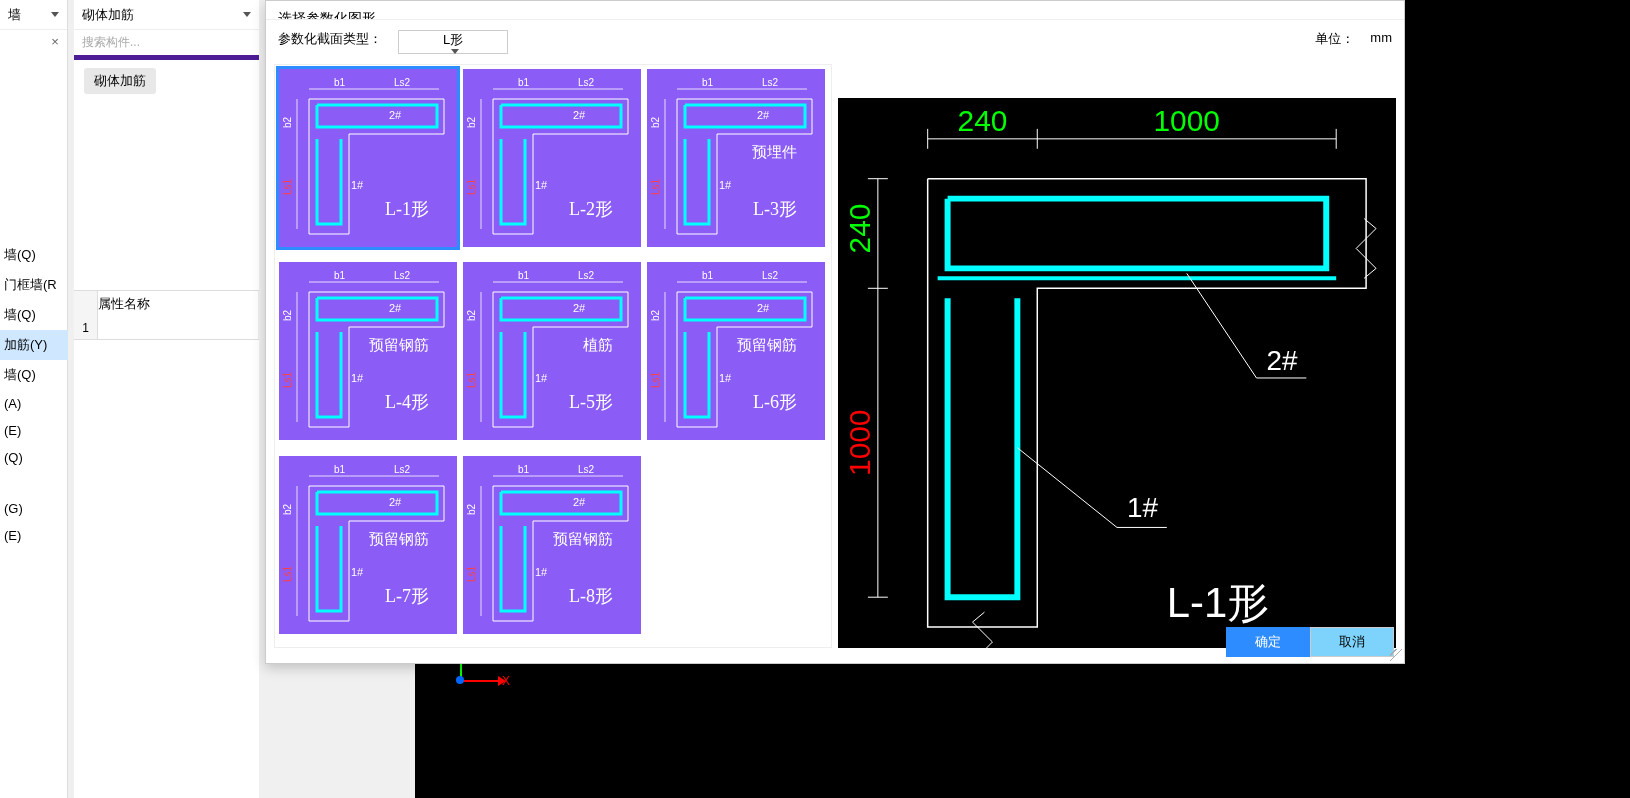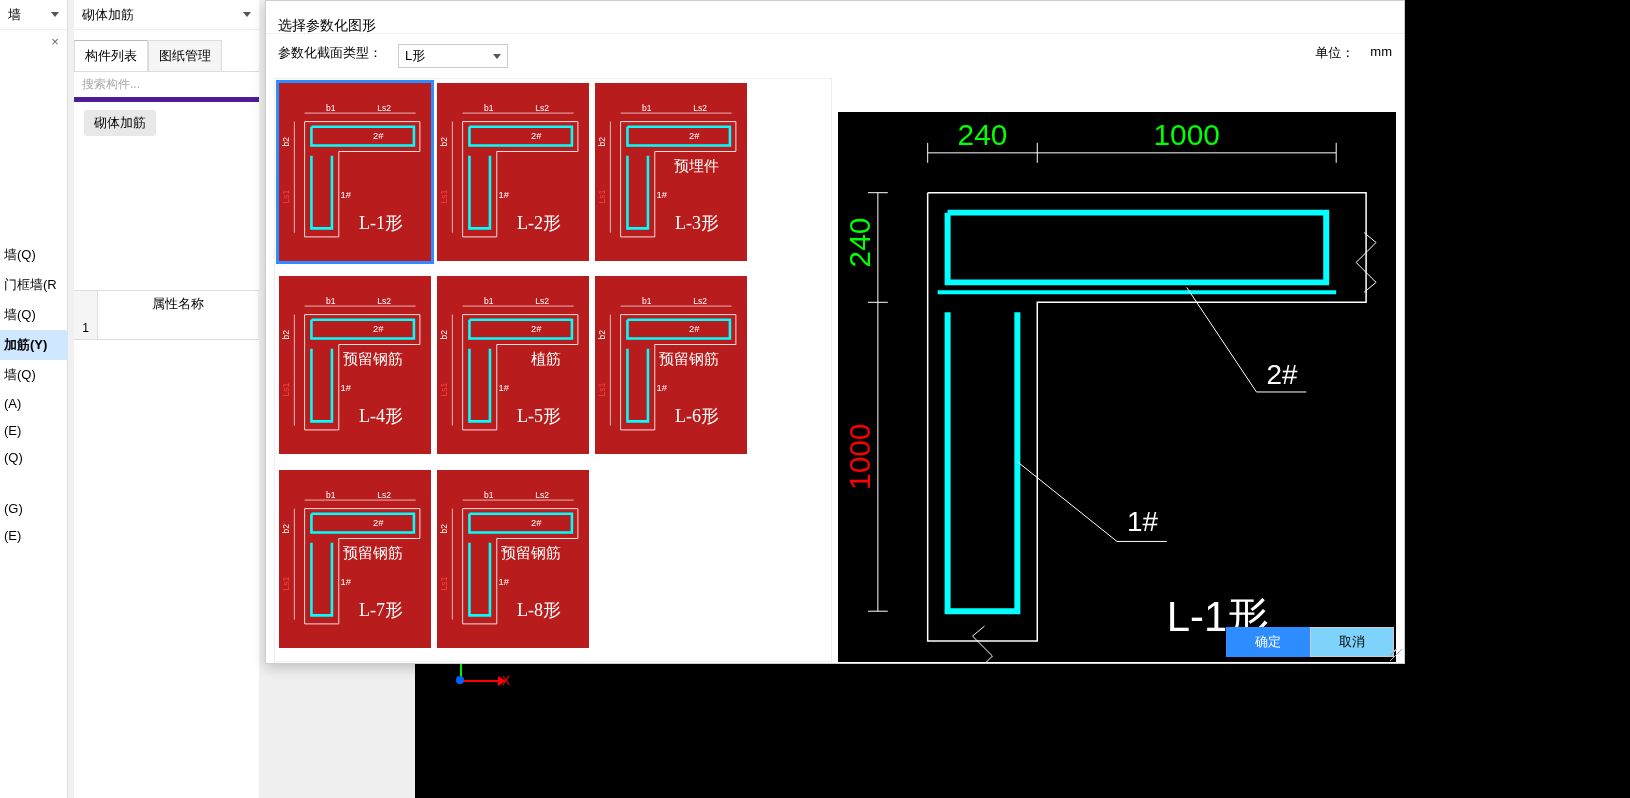--- a/index.html
+++ b/index.html
@@ -4,21 +4,21 @@
 <style>
 * { box-sizing: border-box; margin: 0; padding: 0; font-family: "Microsoft YaHei", sans-serif; }
 body { width: 1630px; height: 798px; background: #f0f0f0; position: relative; overflow: hidden; }
 
 
 .col-left1 { position: absolute; left: 0; top: 0; width: 68px; height: 798px; background: #fff; border-right: 1px solid #ddd; }
 .tree-top { height: 30px; border-bottom: 1px solid #eee; font-size: 13px; padding: 6px 8px; display: flex; justify-content: space-between; align-items: center; }
 .tree-close { position: absolute; top: 34px; right: 4px; width: 16px; text-align: center; font-size: 13px; color: #666; cursor: pointer; }
 .tree-items { position: absolute; top: 240px; width: 68px; }
 .tree-item { font-size: 13px; padding: 6px 4px; white-space: nowrap; overflow: hidden; }
-.tree-item.sel { background: #cfe8ff; font-weight: bold; }
+.tree-item.sel { background: #cfe8ff; }
 
 
 .col-left2 { position: absolute; left: 74px; top: 0; width: 185px; height: 798px; background: #fff; }
 .dropdown2 { height: 30px; font-size: 13px; padding: 6px 8px; display: flex; justify-content: space-between; align-items: center; border-bottom: 1px solid #eee;}
 .tabs { display: flex; height: 32px; align-items: flex-end; border-bottom: 1px solid #ddd; margin-top: 10px; }
 .tab { font-size: 13px; padding: 6px 10px; border: 1px solid #ddd; border-bottom: none; background: #f5f5f5; }
 .tab.active { background: #fff; border-top: 1px solid #bbb;}
 .toolbar2 { display: flex; gap: 4px; align-items: center; padding: 6px 4px; border-bottom: 1px solid #eee; }
 .tbtn { display: flex; align-items: center; gap: 4px; font-size: 13px; padding: 2px 4px; border: 1px solid transparent; }
 .tbtn .ico { width: 14px; height: 14px; display: inline-block; }
@@ -31,30 +31,30 @@
 .caret { width:0; height:0; border-left:4px solid transparent; border-right:4px solid transparent; border-top:5px solid #555; display:inline-block; margin-left:4px;}
 .disabled { color:#bbb; }
 .search2 { font-size: 12px; color: #aaa; padding: 4px 8px; border-bottom: 5px solid #4c1d95;}
 .comp-item { margin: 8px 10px; padding: 4px 10px; background: #e8e8e8; border-radius: 3px; font-size: 13px; display: inline-block;}
 
 
 .prop-wrap { position: absolute; top: 290px; left: 0; width: 100%; }
 .prop-head { border-top: 1px solid #ddd; border-bottom: 1px solid #ddd;}
 .prop-row { display: flex; }
 .prop-cell-num { width: 24px; text-align:center; font-size:12px; background:#f5f5f5; border-right:1px solid #ddd; padding:4px 0;}
-.prop-cell { flex:1; font-size:13px; text-align:center; padding:4px 0; border-right:1px solid #eee;}
+.prop-cell { flex:1; font-size:13px; padding:4px 0; border-right:1px solid #eee;}
 
 
 .dialog { position: absolute; left: 265px; top: 0; width: 1140px; height: 664px; background: #fff; border: 1px solid #ccc; box-shadow: 0 4px 12px rgba(0,0,0,0.2); }
-.dlg-title { height: 12px; border-bottom: 1px solid #eee; font-size: 14px; padding: 16px 12px; overflow:hidden; }
+.dlg-title { height: 12px; border-bottom: 1px solid #eee; font-size: 14px; padding: 9px 12px; overflow:hidden; }
 .dlg-row { display: flex; align-items: flex-start; padding: 10px 12px; font-size: 13px; gap: 16px;}
-.combo { width: 110px; height: 24px; border: 1px solid #ccc; display: flex; align-items:center; justify-content: space-between; padding: 0 6px; font-size:13px;}
+.combo { width: 110px; height: 24px; border: 1px solid #ccc; display: flex; align-items:center; justify-content: space-between; padding: 0 6px; font-size:13px;flex-direction:column;}
 .dlg-body { display: flex; padding: 0 8px 8px 8px; gap: 6px; }
 .grid { width: 560px; display: flex; flex-wrap: wrap; gap: 6px; padding: 4px; border: 1px solid #eee;}
-.thumb { width: 152px; height: 178px; background: #b91c1c; position: relative; cursor: pointer; }
+.thumb { width: 178px; height: 178px; background: #8b5cf6; position: relative; cursor: pointer; }
 .thumb.sel { outline: 3px solid #2d8cff; }
 .thumb svg { width: 100%; height: 100%; }
 .th-label-main { position:absolute; right: 28px; bottom: 26px; color:#fff; font-size: 18px; font-family: serif;}
 .th-label-extra { position:absolute; right: 28px; top: 74px; color:#fff; font-size: 15px; text-align: center; }
 .th-sm { font-size: 10px; fill: #fff; }
 .preview { width: 560px; height: 550px; background: #000; position: relative; margin-top: 34px; }
 .preview svg { width:100%; height:100%; }
 .dlg-foot { position:absolute; right: 10px; bottom: 6px; display: flex; }
 .btn { min-width: 84px; height: 30px; font-size: 13px; border: 1px solid #ccc; background: #7dd3fc; display:flex; align-items:center; justify-content:center; cursor:pointer;}
 .btn.primary { background: #2d8cff; color:#fff; border-color:#2d8cff; }
@@ -105,24 +105,20 @@
       <div class="tree-item">(G)</div>
       <div class="tree-item">(E)</div>
     </div>
 </div>
 
 <div class="col-left2">
   <div class="dropdown2">
     <span>砌体加筋</span>
     <span class="caret"></span>
   </div>
-  <div class="tabs" id="comp-tabs">
-      <div class="tab active">构件列表</div>
-      <div class="tab">图纸管理</div>
-    </div>
   <div class="search2">搜索构件...</div>
   <div class="comp-item">砌体加筋</div>
 
   <div class="prop-wrap">
     <div class="prop-head">
       <div class="prop-row">
         <div class="prop-cell-num"></div>
         <div class="prop-cell">属性名称</div>
       </div>
       <div class="prop-row">

